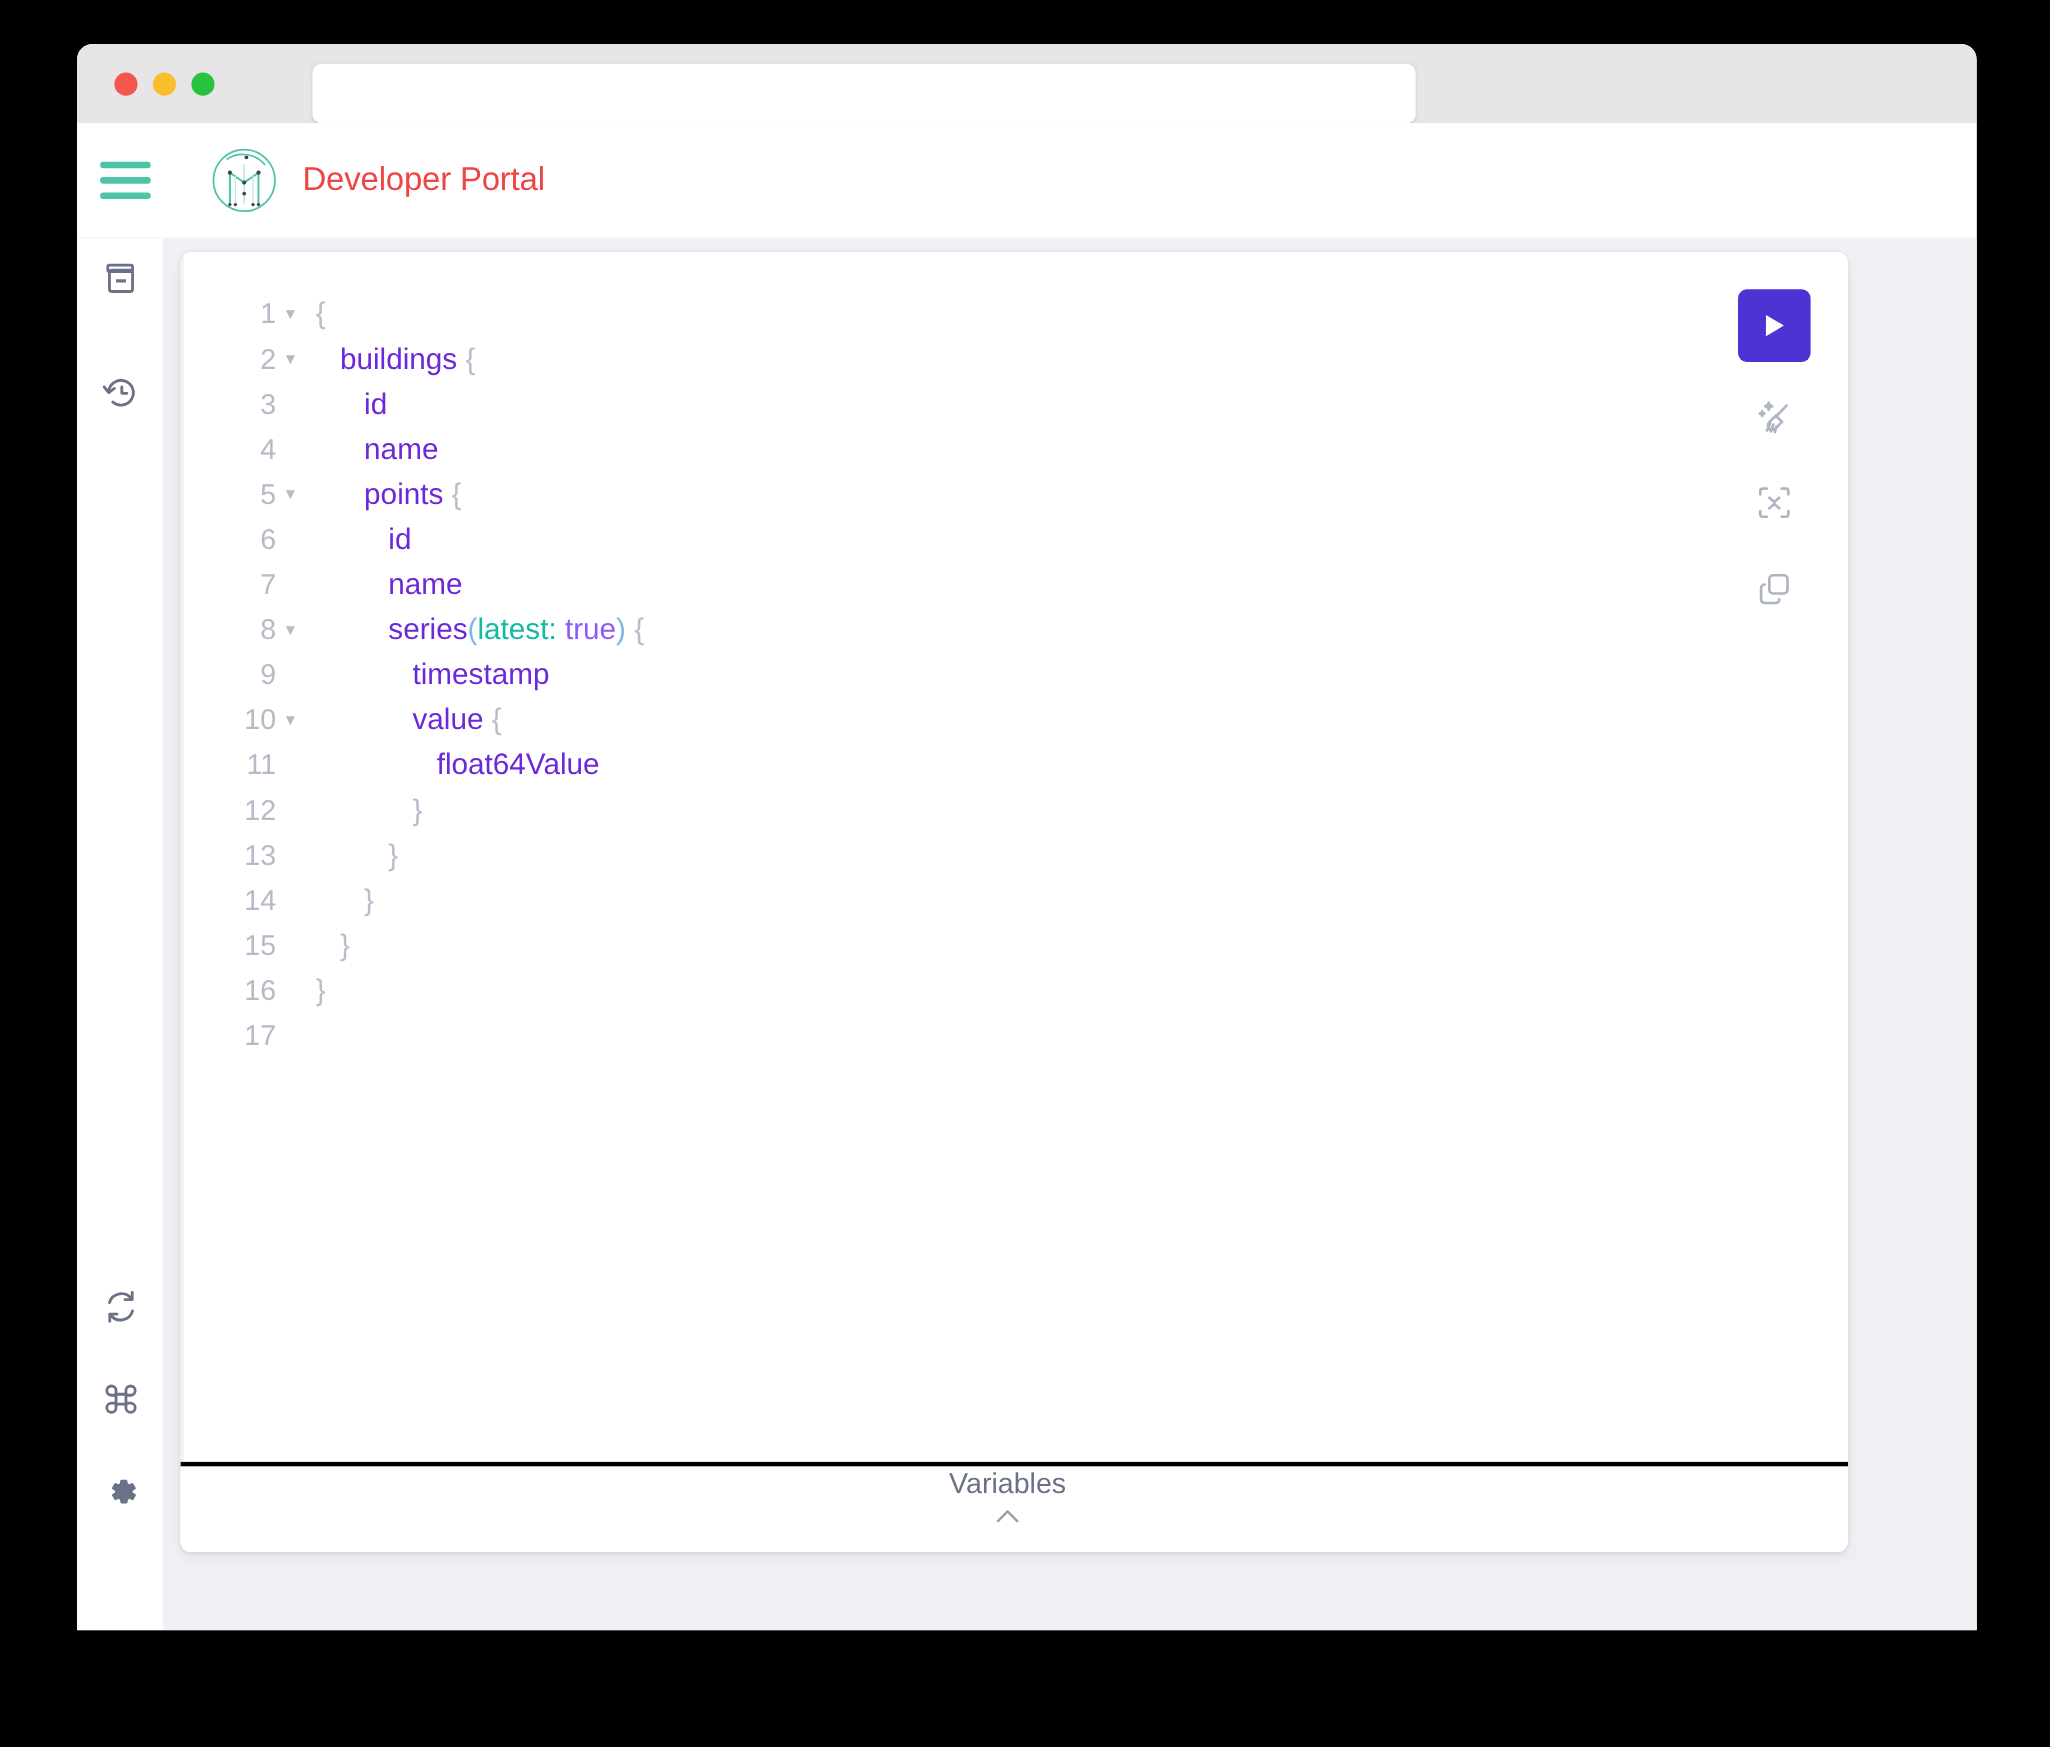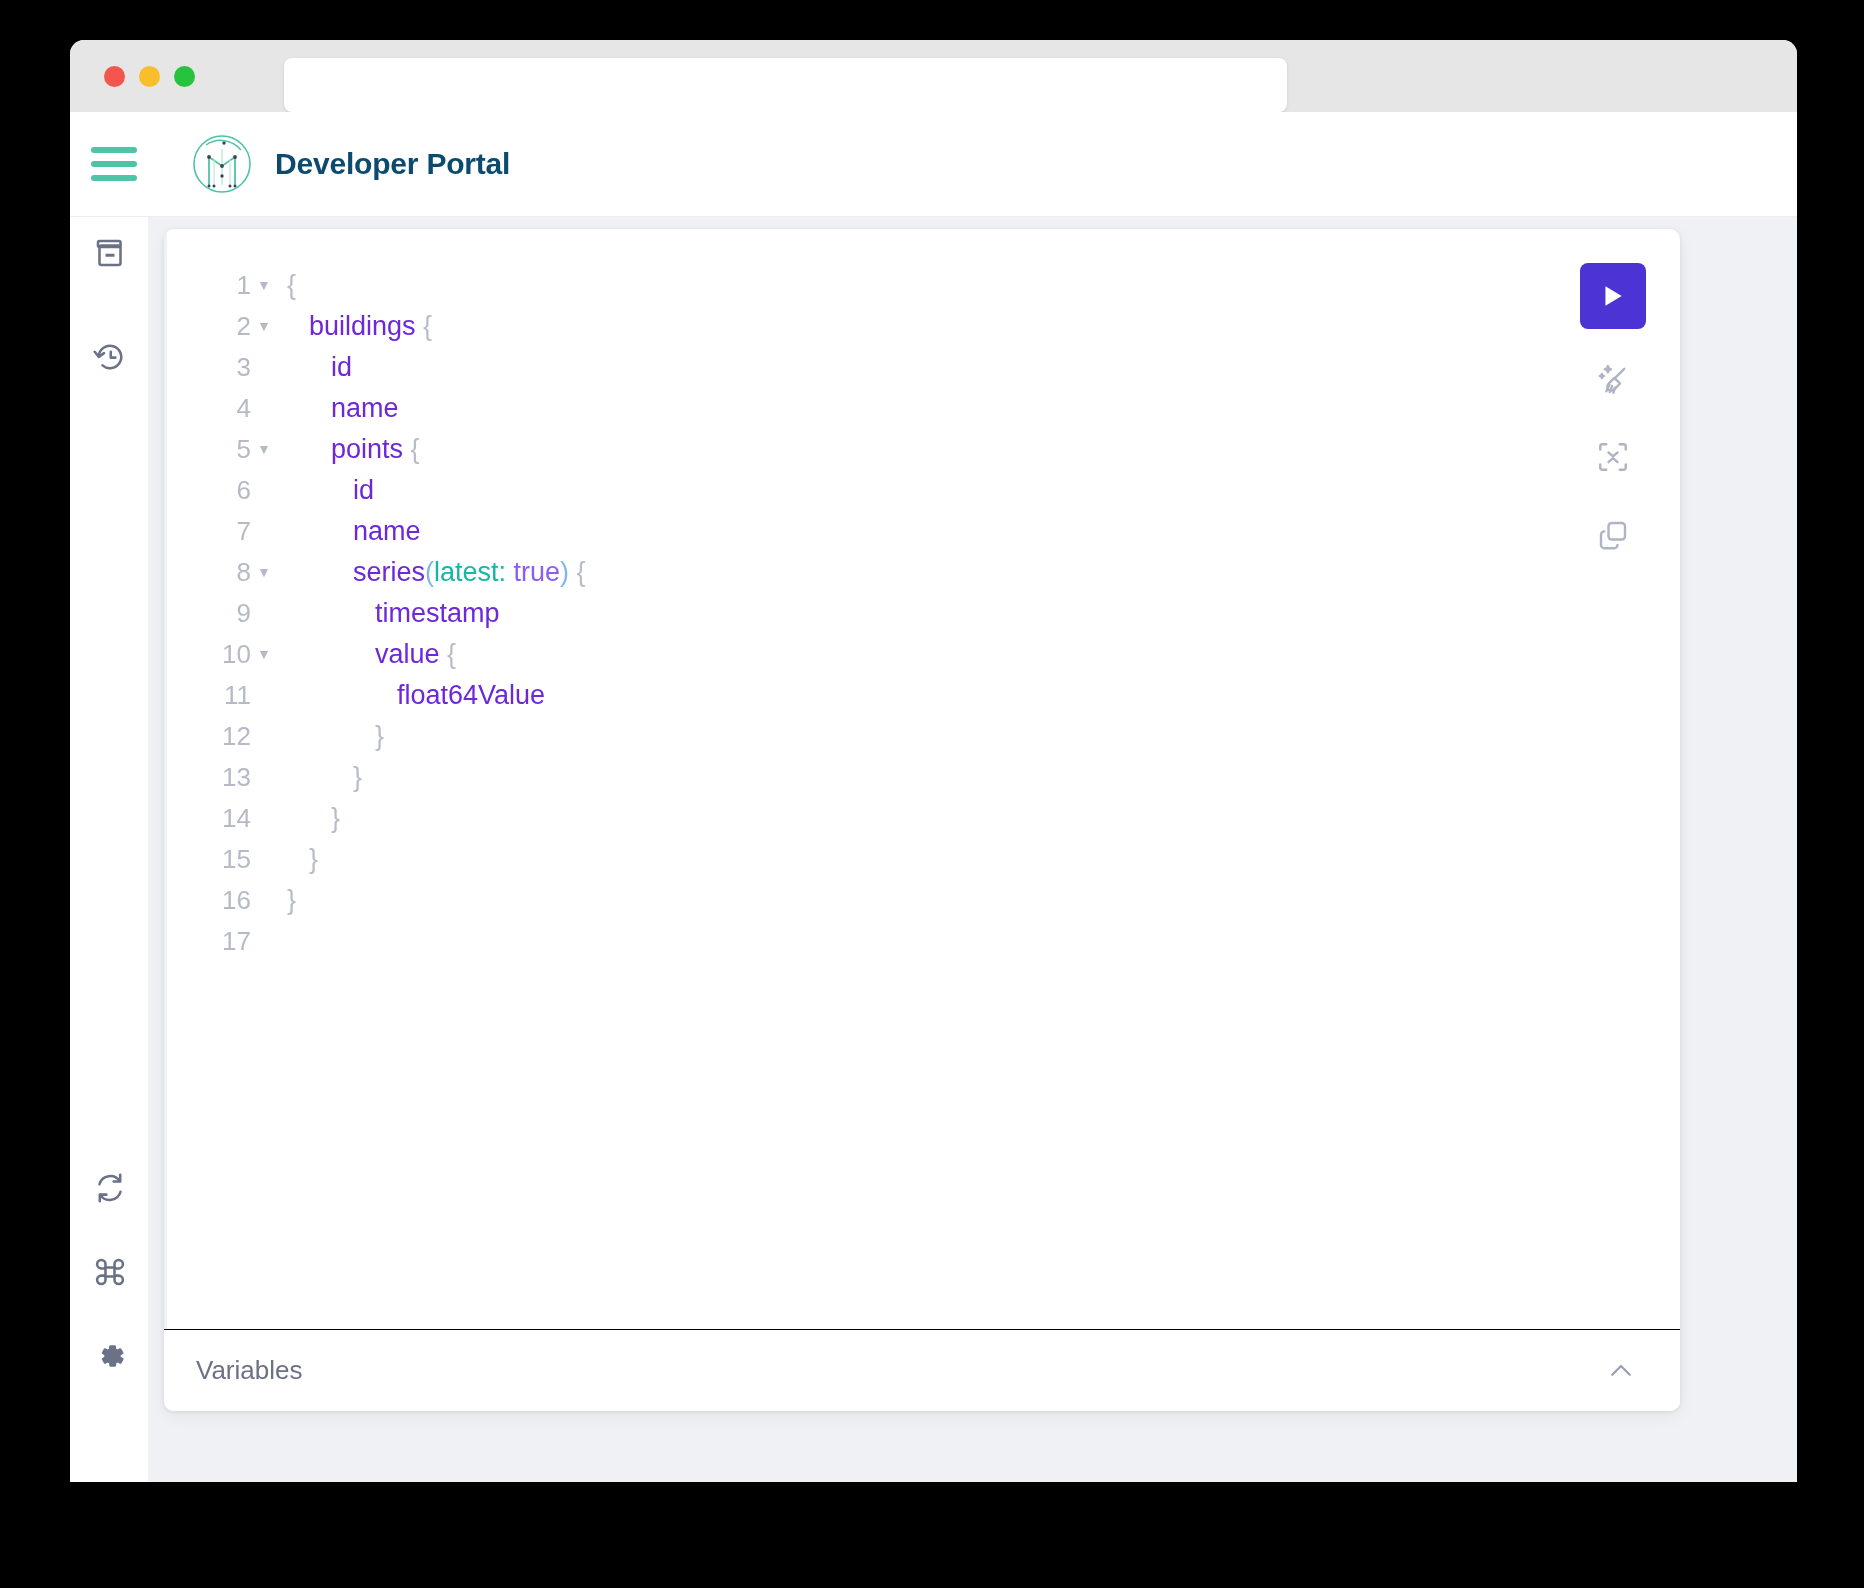--- a/index.html
+++ b/index.html
@@ -92,22 +92,22 @@
   .brand-logo {
     margin-left: 54px;
     width: 62px;
     height: 62px;
     flex: 0 0 62px;
   }
 
   .brand-title {
     margin-left: 22px;
     font-size: 30px;
-    font-weight: bold;
-    color: #0c4a6e;
+    font-weight: normal;
+    color: #ef4444;
     letter-spacing: -0.2px;
   }
 
   
   .appbody {
     position: relative;
     height: 1265px;
     display: flex;
     background: #ffffff;
   }
@@ -231,27 +231,28 @@
     background: none;
     border: none;
   }
   .tool-btn svg { width: 36px; height: 36px; }
 
   
   .vars-bar {
     position: absolute;
     left: 0; right: 0; bottom: 0;
     height: 82px;
-    border-top: 1px solid #000000;
+    border-top: 4px solid #000000;
     display: flex;
     align-items: center;
-    justify-content: space-between;
+    justify-content: flex-start;
     padding: 0 44px 0 32px;
     background: #ffffff;
     cursor: pointer;
+    flex-direction: column;
   }
   .vars-label {
     font-size: 26px;
     color: #6b7186;
   }
   .vars-chevron { color: #9aa0b0; width: 30px; height: 30px; }
   .vars-chevron svg { width: 100%; height: 100%; }
 </style>
 </head>
 <body>

